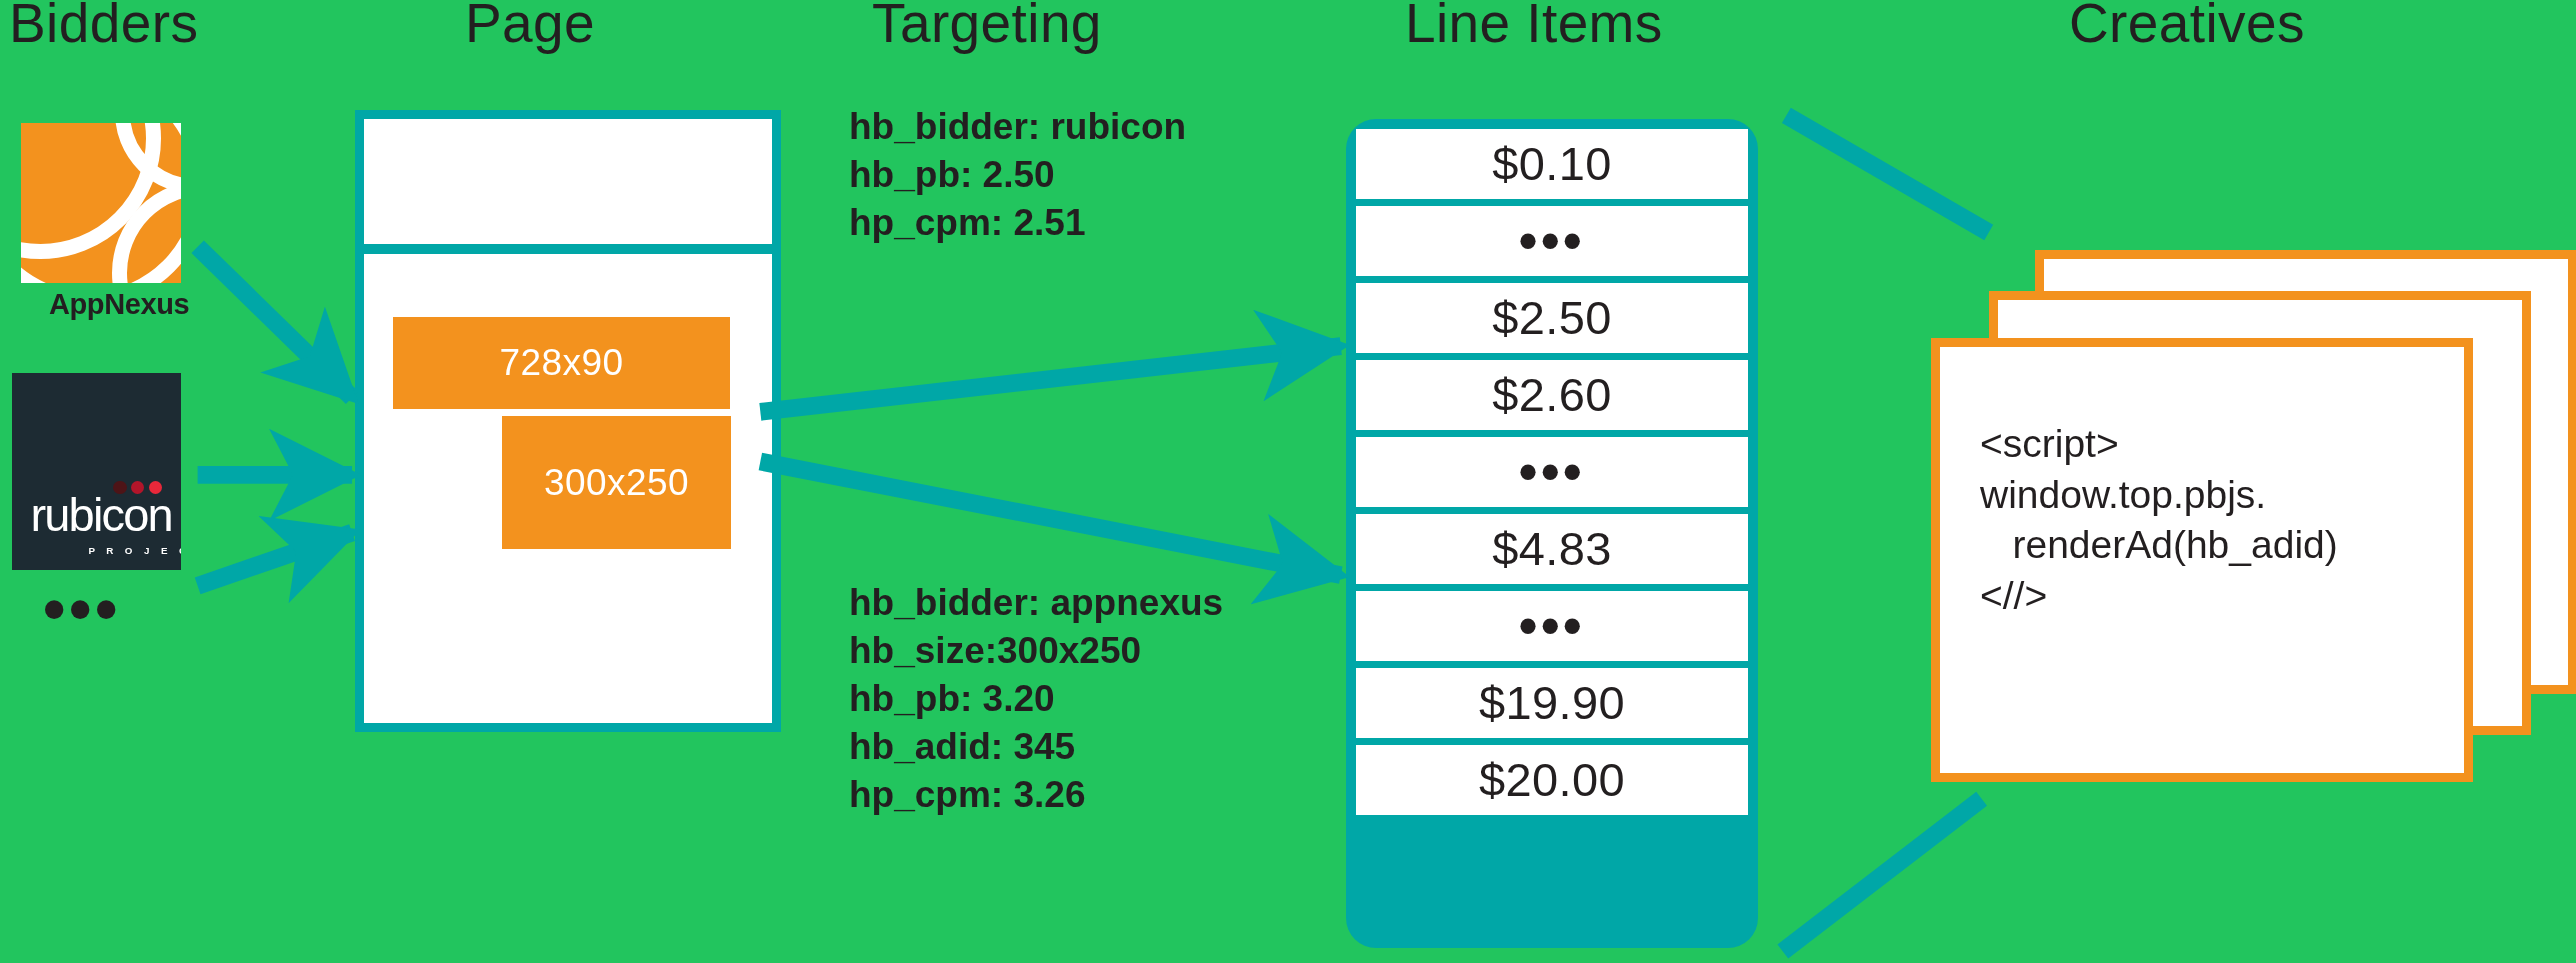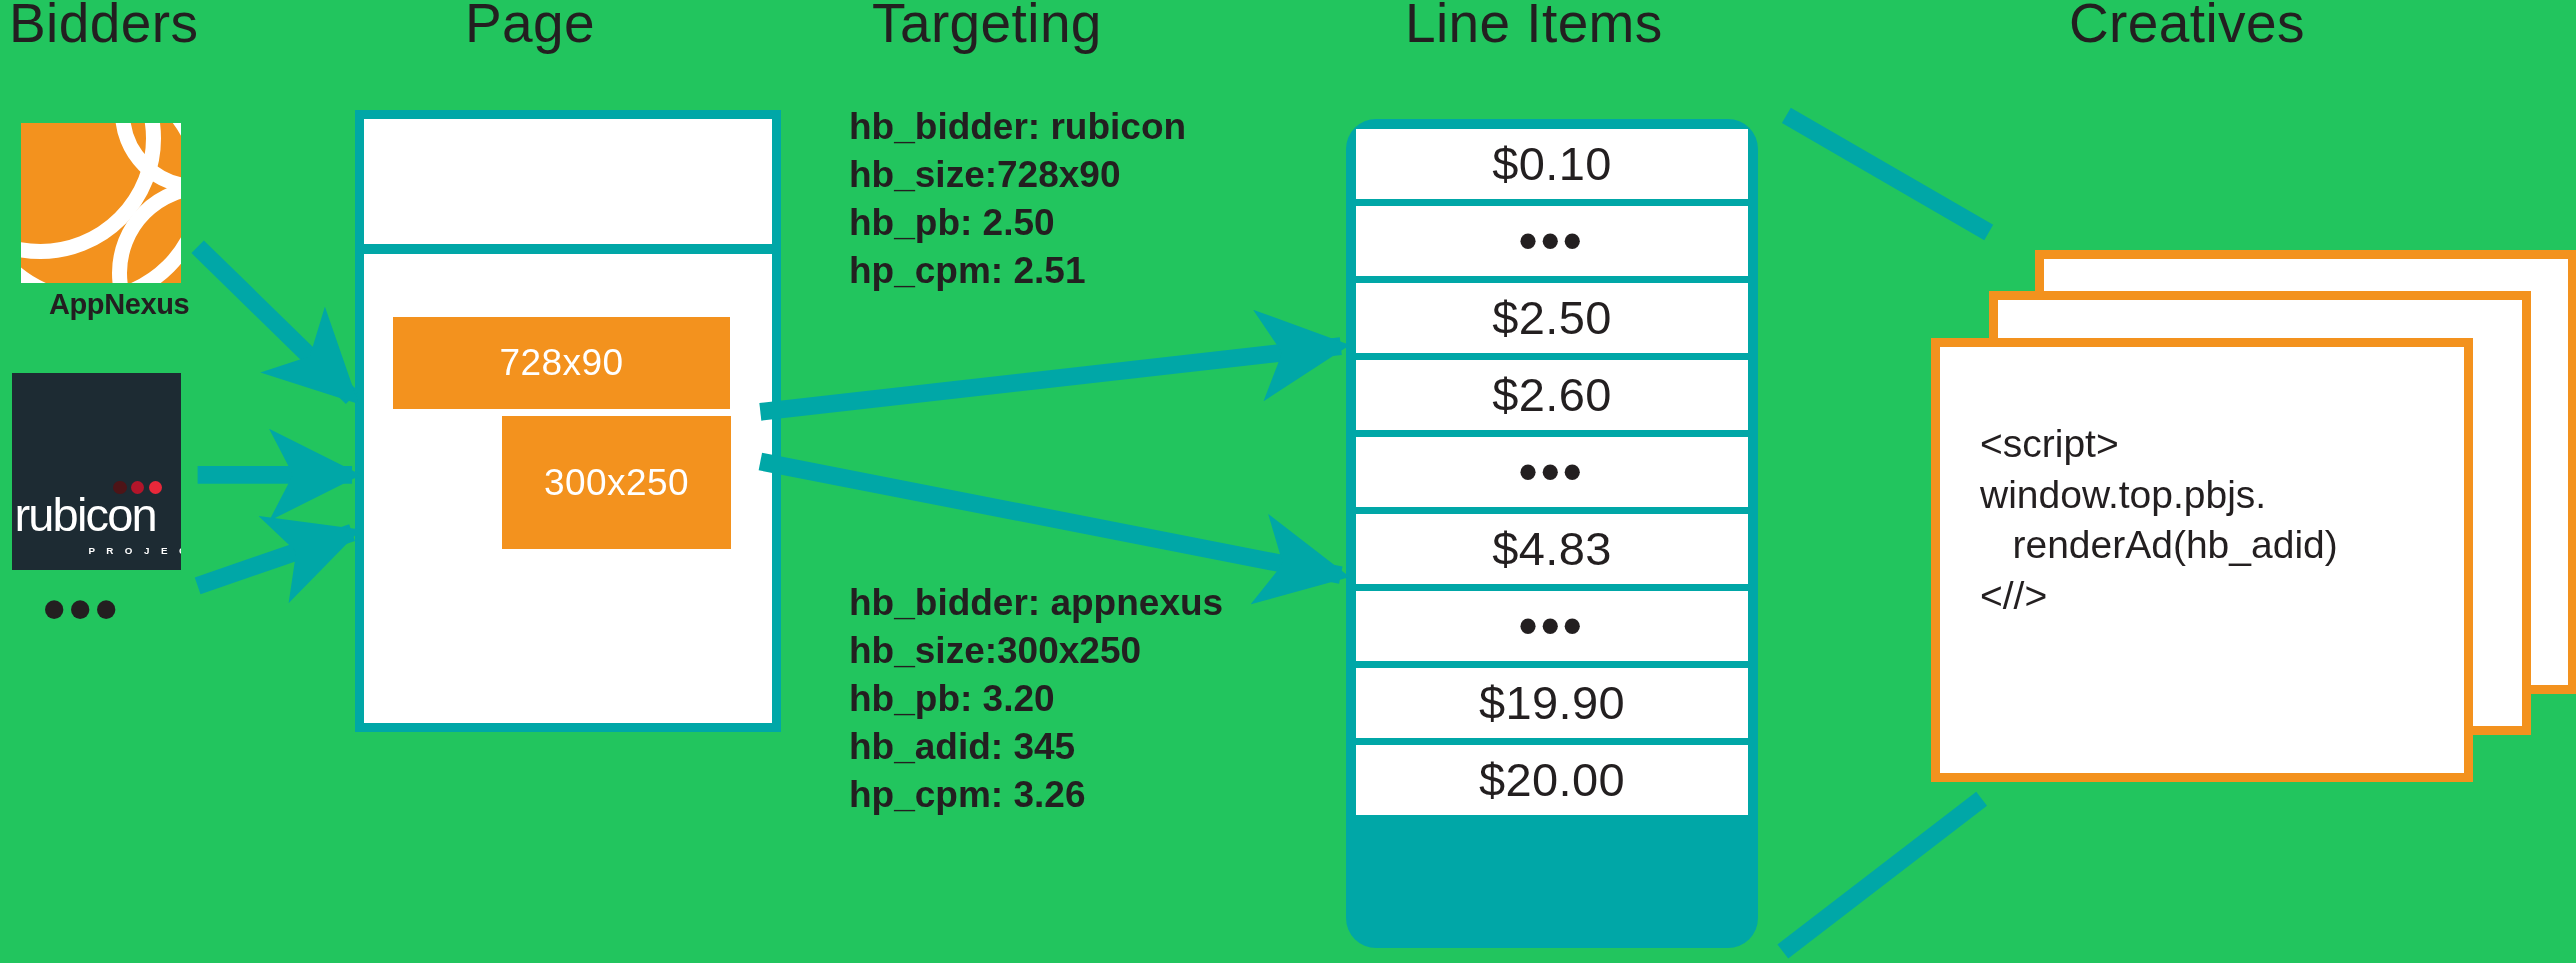--- a/index.html
+++ b/index.html
@@ -59,21 +59,21 @@
 
   .rubicon-logo{
     position:absolute;
     left:12.4px; top:373px;
     width:169px; height:197px;
     background:#1d2b33;
     overflow:hidden;
   }
   .rubicon-word{
     position:absolute;
-    left:2px; bottom:32px;
+    left:18px; bottom:32px;
     width:156px;
     font-size:47px;
     font-weight:400;
     color:#ffffff;
     letter-spacing:-1.8px;
     white-space:nowrap;
     line-height:1;
   }
   .rubicon-sub{
     position:absolute;
@@ -234,21 +234,20 @@
   <div class="bidder-ellipsis">•••</div>
 
   <div class="page-box">
     <div class="page-divider"></div>
     <div class="ad-slot slot-728">728x90</div>
     <div class="ad-slot slot-300">300x250</div>
   </div>
 
   <div class="target-block target-top">
     <div>hb_bidder: rubicon</div>
-    <div>hb_size:728x90</div>
     <div>hb_pb: 2.50</div>
     <div>hp_cpm: 2.51</div>
   </div>
 
   <div class="target-block target-bottom">
     <div>hb_bidder: appnexus</div>
     <div>hb_size:300x250</div>
     <div>hb_pb: 3.20</div>
     <div>hb_adid: 345</div>
     <div>hp_cpm: 3.26</div>

